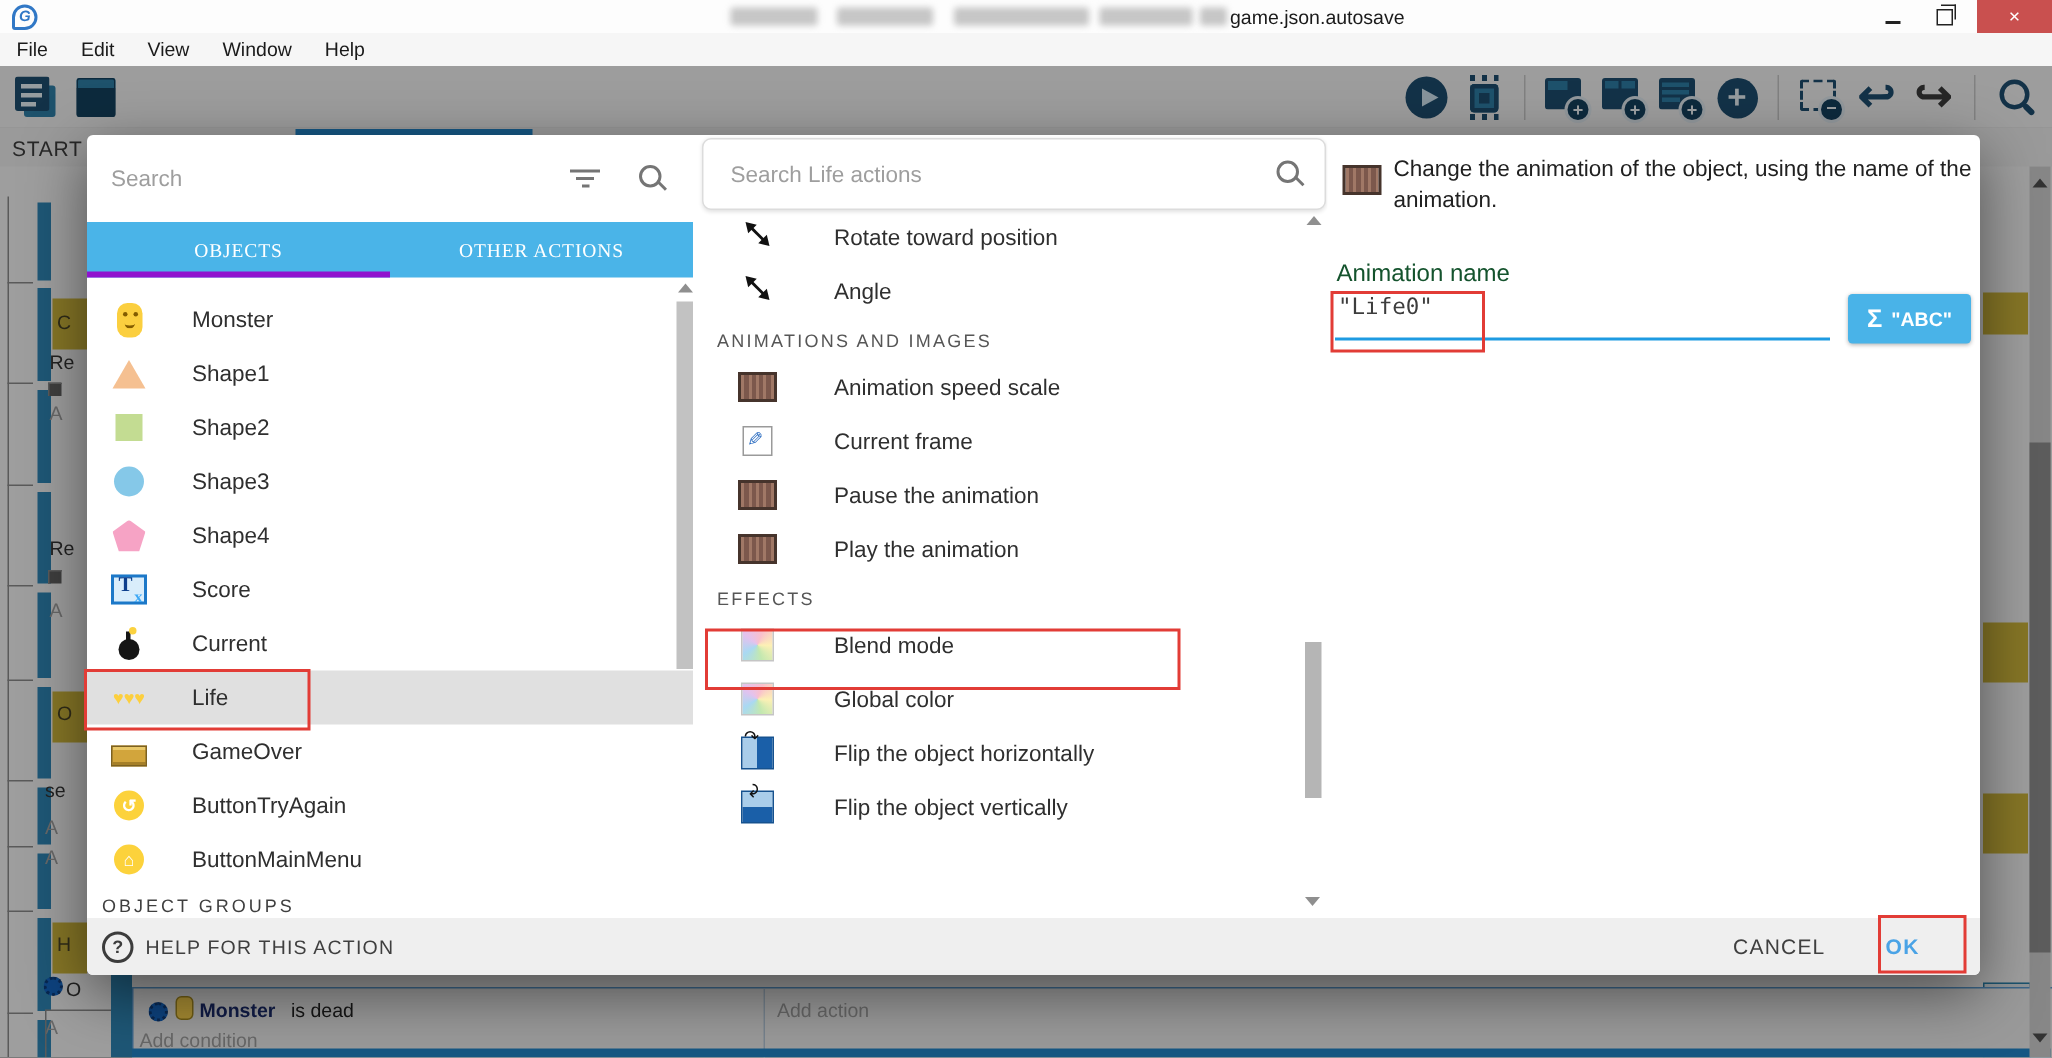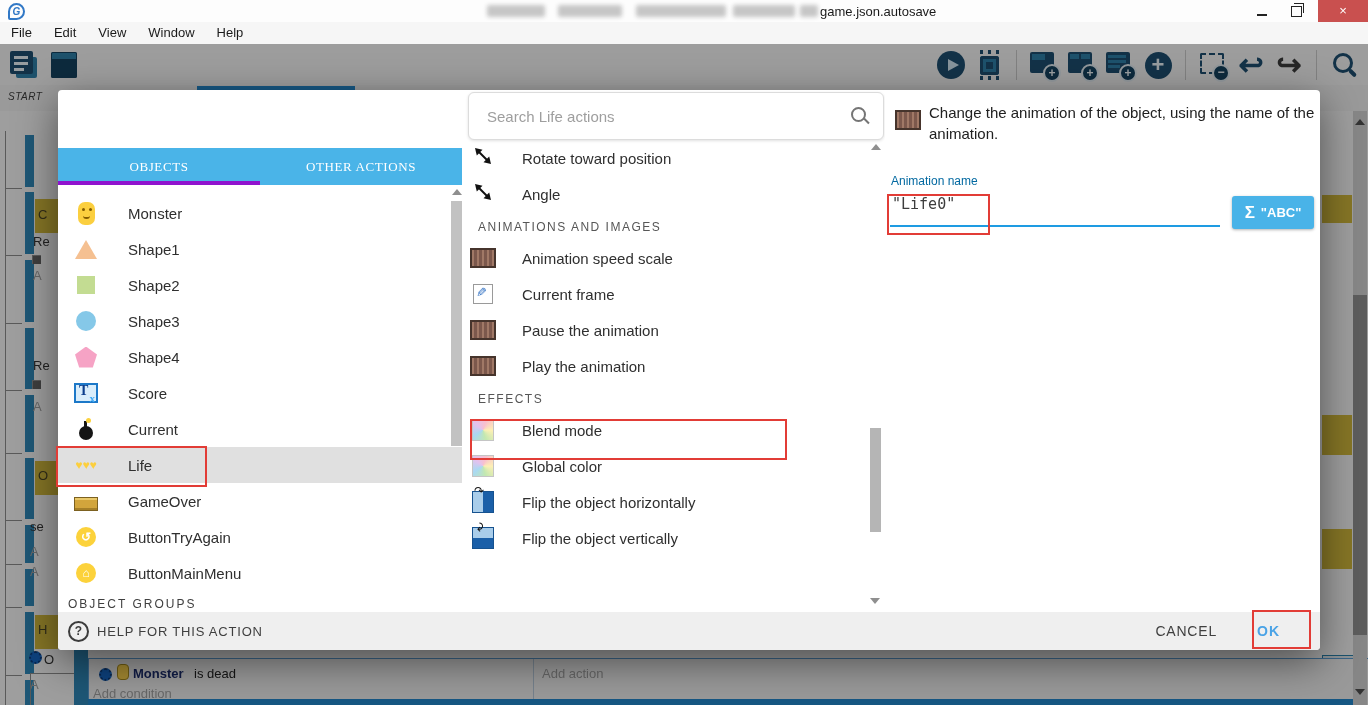--- a/index.html
+++ b/index.html
@@ -47,33 +47,33 @@
     border:2px solid #dfe8ee;color:#eef4f8;font:bold 12px/14px "Liberation Sans",sans-serif;text-align:center;}
   .remove-event-icon::before{content:"";position:absolute;left:3px;top:4px;width:20px;height:17px;border:2px dashed #1d4d6e;border-radius:2px;}
   .remove-event-icon::after{content:"\2212";position:absolute;right:-1px;bottom:-1px;width:14px;height:14px;border-radius:50%;background:#15405e;border:2px solid #dfe8ee;color:#eef4f8;font:bold 12px/13px "Liberation Sans",sans-serif;text-align:center;}
   .add-circle-icon::before{content:"+";width:27px;height:27px;border-radius:50%;background:#1d4d6e;color:#e6eef3;font:bold 22px/26px "Liberation Sans",sans-serif;text-align:center;}
   .undo-icon::before{content:"\21a9";font-size:30px;font-weight:bold;color:#1d4d6e;line-height:26px;}
   .redo-icon::before{content:"\21aa";font-size:30px;font-weight:bold;color:#3a3a3a;line-height:26px;}
   .search-icon-tb::before{content:"";position:absolute;left:5px;top:4px;width:14px;height:14px;border:3px solid #1d4d6e;border-radius:50%;}
   .search-icon-tb::after{content:"";position:absolute;left:20px;top:22px;width:9px;height:4px;background:#1d4d6e;border-radius:2px;transform:rotate(45deg);}
   
   .tabstrip{position:absolute;left:0;top:41px;width:1368px;height:26px;background:#ebebeb;}
-  .scene-tab-label{position:absolute;left:8px;top:6px;font-size:10px;color:#3d3d3d;letter-spacing:.5px;font-style:italic;}
+  .scene-tab-label{position:absolute;left:8px;top:6px;font-size:14px;color:#3d3d3d;letter-spacing:.5px;}
   .tab-indicator{position:absolute;left:197px;top:1px;width:158px;height:5px;background:#2386c8;}
   
   .sheet{position:absolute;left:0;top:67px;width:1368px;height:594px;}
   .deco{position:absolute;}
   .frag{position:absolute;font-size:13px;color:#333;}
   .frag.olive{color:#4a4426;}
   .frag.muted{color:#9e9e9e;}
   .brick{position:absolute;width:9px;height:9px;background:#5f5f5f;box-shadow:inset 1px 1px 0 #8c8c8c;}
   .gear-sm{position:absolute;width:9px;height:9px;border-radius:50%;background:#1565c0;border:2px dotted #0d3c7a;}
   .ev-row{position:absolute;left:88px;top:547px;width:1279px;height:47px;background:#ececec;border:1px solid #5b9bd0;}
   .ev-cond{position:absolute;left:0;top:0;width:422px;height:100%;}
-  .ev-act-cell{position:absolute;left:444px;top:0;right:0;height:100%;border-left:1px solid #b5c7d8;}
+  .ev-act-cell{position:absolute;left:420px;top:0;right:0;height:100%;border-left:1px solid #b5c7d8;}
   .gear-icon{position:absolute;left:10px;top:9px;width:9px;height:9px;border-radius:50%;background:#1565c0;border:2px dotted #0d3c7a;}
   .mini-monster{position:absolute;left:28px;top:5px;width:10px;height:14px;background:#fcd34d;border:1px solid #a78b1f;border-radius:4px;}
   .ev-obj{position:absolute;left:44px;top:7px;font-size:13px;font-weight:bold;color:#1a2c6b;}
   .ev-text{position:absolute;left:105px;top:7px;font-size:13px;color:#222;}
   .ev-addcond{position:absolute;left:4px;top:27px;font-size:13px;color:#9e9e9e;}
   .ev-addact{position:absolute;left:8px;top:7px;font-size:13px;color:#9e9e9e;}
   .dim{position:absolute;left:0;top:0;width:1368px;height:661px;background:rgba(0,0,0,.345);z-index:40;}
   
   .sb-up,.sb-down{width:0;height:0;border-left:5px solid transparent;border-right:5px solid transparent;}
   .sb-up{border-bottom:6px solid #8f8f8f;}
@@ -125,21 +125,21 @@
   .oi-retry-button,.oi-home-button{width:20px;height:20px;border-radius:50%;background:#fcd23b;color:#fff;font-size:12px;font-weight:bold;display:flex;align-items:center;justify-content:center;}
   .oi-retry-button::before{content:"\21ba";}
   .oi-home-button::before{content:"\2302";}
   
   .dlg-mid{position:absolute;left:404px;top:0;width:423px;bottom:38px;overflow:hidden;}
   .mid-search{position:absolute;left:6px;top:2px;width:416px;height:48px;border:1px solid #dcdcdc;border-radius:6px;
     box-shadow:0 1px 3px rgba(0,0,0,.12);box-sizing:border-box;display:flex;align-items:center;background:#fff;}
   .mid-search .search-input{margin-left:16px;}
   .mid-search .mag-icon{margin-right:14px;}
   .act-list{position:absolute;left:0;top:50px;width:423px;bottom:0;overflow:hidden;}
-  .act-row{height:36px;display:flex;align-items:center;padding-left:8px;}
+  .act-row{height:36px;display:flex;align-items:center;padding-left:30px;gap:12px;}
   .act-row.selected{background:#e0e0e0;}
   .act-icon-box{width:26px;margin-right:26px;display:flex;justify-content:center;align-items:center;flex:none;}
   .act-label{font-size:15px;color:#2f2f2f;}
   .act-header{height:28px;line-height:30px;padding-left:16px;font-size:12px;color:#565656;letter-spacing:1.5px;}
   .dlg-scroll-mid{position:absolute;left:812px;top:54px;width:11px;bottom:38px;}
   .dlg-scroll-mid .sb-up{margin:0 auto;}
   .dlg-scroll-mid .thumb{position:absolute;left:0;top:284px;width:11px;height:104px;background:#b5b5b5;}
   .dlg-scroll-mid .sb-down{position:absolute;left:0;top:454px;}
   
   .ai-film{width:22px;height:16px;background:repeating-linear-gradient(90deg,#a07866 0 2px,#7c584c 2px 5px);border:2px solid #46342c;}
@@ -148,21 +148,21 @@
   .ai-palette{width:20px;height:20px;border:1px solid #c5c5c5;background:conic-gradient(from 20deg,#f9c0cd,#fdf0b5,#c3e8b0,#a9d9f2,#e3c2ee,#f9c0cd);}
   .ai-flip-h{position:relative;width:20px;height:20px;background:linear-gradient(90deg,#a9cdea 0 50%,#1a5fa8 50% 100%);border:1px solid #16528f;}
   .ai-flip-h::before{content:"\21b7";position:absolute;top:-8px;left:1px;font-size:12px;color:#111;}
   .ai-flip-v{position:relative;width:20px;height:20px;background:linear-gradient(#a9cdea 0 50%,#1a5fa8 50% 100%);border:1px solid #16528f;}
   .ai-flip-v::before{content:"\21b7";position:absolute;top:-8px;left:1px;font-size:12px;color:#111;transform:rotate(90deg);}
   
   .dlg-right{position:absolute;left:827px;top:0;width:435px;bottom:38px;}
   .desc-row{position:absolute;left:5px;top:12px;display:flex;}
   .desc-icon{margin:8px 8px 0 5px;flex:none;}
   .desc-text{width:392px;font-size:15px;line-height:21px;color:#212121;}
-  .field-label{position:absolute;left:6px;top:84px;font-size:12px;color:#0369a1;}
+  .field-label{position:absolute;left:6px;top:84px;font-size:16px;color:#14532d;}
   .field{position:absolute;left:5px;top:101px;width:330px;border-bottom:2px solid #1e9be2;}
   .field-value{font:15px/20px "DejaVu Sans Mono",monospace;color:#3d3d3d;padding:3px 2px 11px;}
   .expr-button{position:absolute;left:347px;top:106px;width:82px;height:33px;background:#49b3e8;border-radius:3px;
     box-shadow:0 1px 3px rgba(0,0,0,.3);display:flex;align-items:center;justify-content:center;gap:6px;color:#fff;}
   .expr-sigma{font-size:17px;font-weight:bold;}
   .expr-label{font-size:13px;font-weight:bold;}
   
   .dlg-footer{position:absolute;left:0;bottom:0;width:1262px;height:38px;background:#efefef;border-radius:0 0 4px 4px;
     display:flex;align-items:center;}
   .help-icon{position:relative;width:17px;height:17px;border:2px solid #3c3c3c;border-radius:50%;margin:0 8px 0 10px;
@@ -304,20 +304,25 @@
         <div class="sb-down dark" style="position:absolute;left:2px;top:578px;"></div>
       </div>
     </div>
 
     <div class="dim"></div>
   </div>
 
   <div class="dialog">
 
     <div class="dlg-left">
+      <div class="dlg-search">
+        <input class="search-input" placeholder="Search" style="">
+        <span class="filter-icon"></span>
+        <span class="mag-icon"></span>
+      </div>
       <div class="tabs">
         <div class="tab">
           <span>OBJECTS</span>
           <i class="tab-underline"></i>
         </div>
         <div class="tab">
           <span>OTHER ACTIONS</span>
         </div>
       </div>
       <div class="obj-list" id="object-list">

